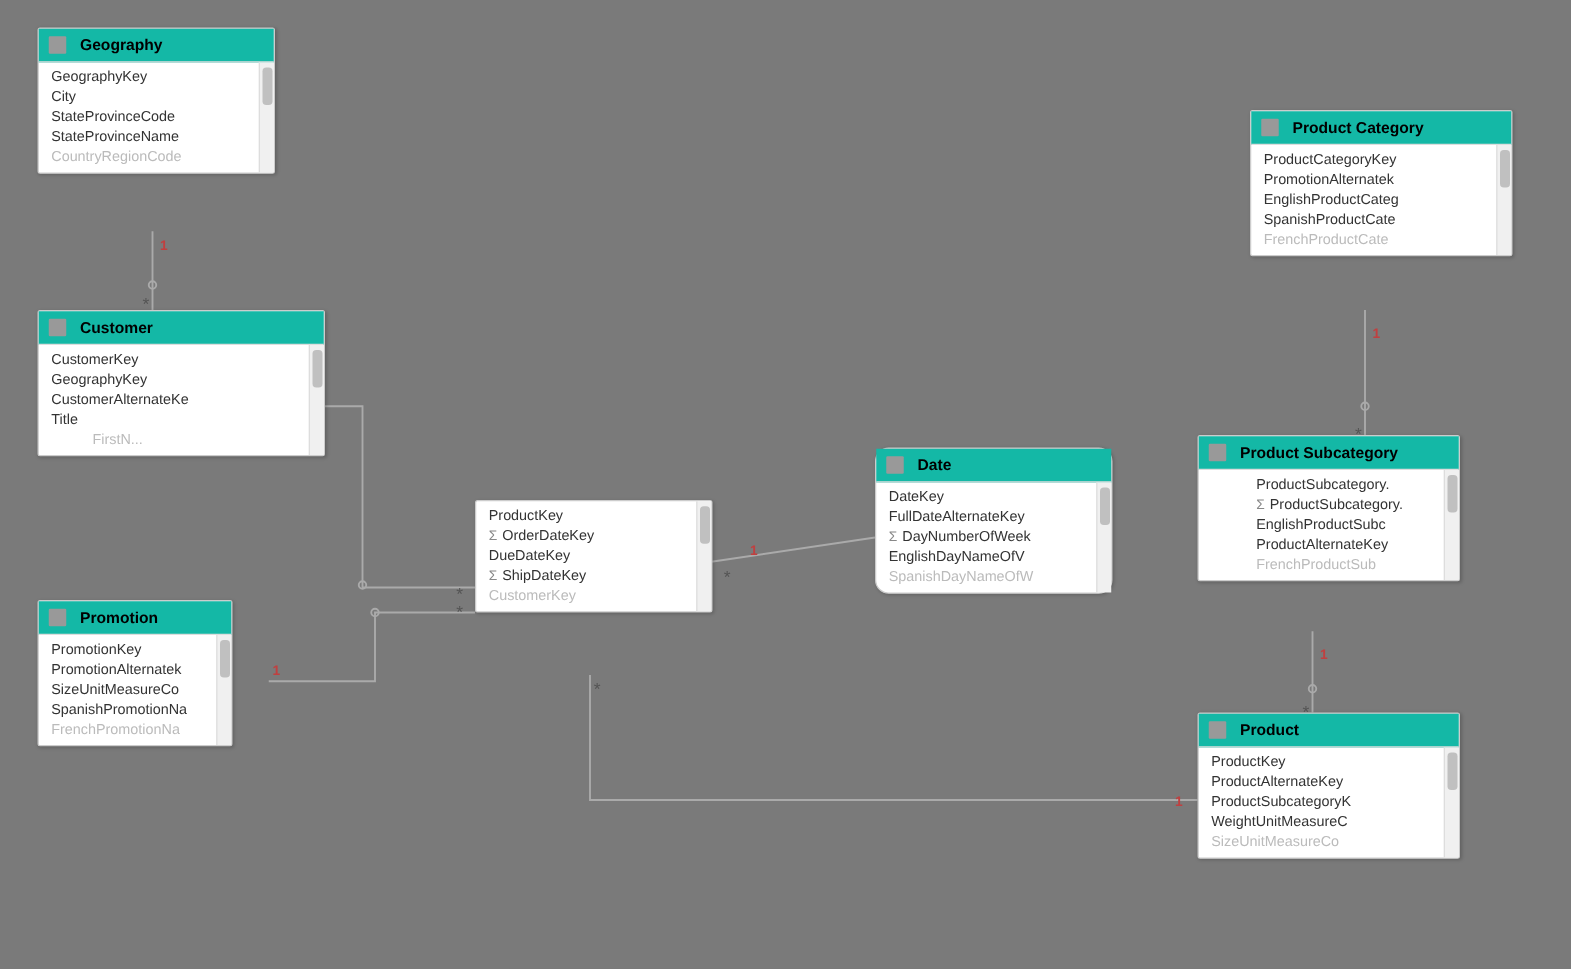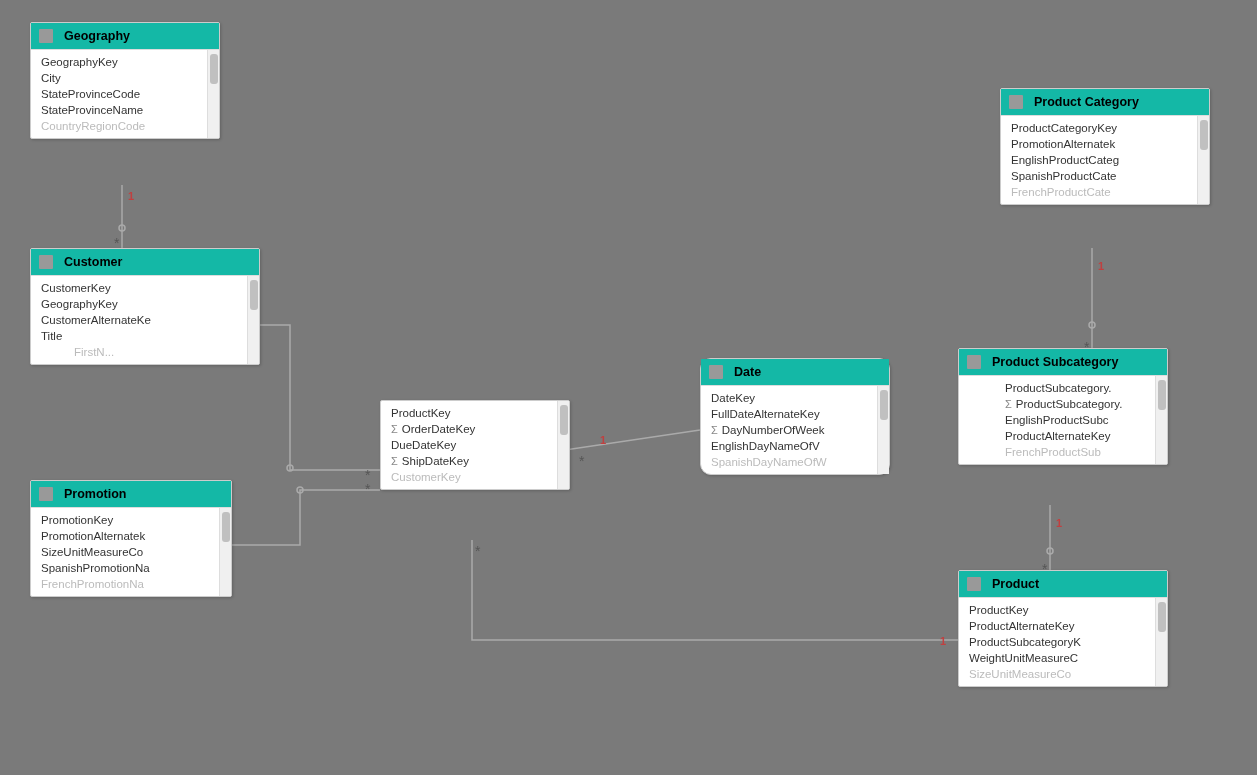--- a/index.html
+++ b/index.html
@@ -163,21 +163,21 @@
       <div class="table-row">GeographyKey</div>
       <div class="table-row">CustomerAlternateKe</div>
       <div class="table-row">Title</div>
       <div class="table-row" style="color:#bbb;margin-left:33px;">FirstN...</div>
       <div class="scrollbar-area" style="top:0;height:100%;">
           <div class="scrollbar-thumb" style="margin-top:4px;"></div>
         </div>
     </div>
   </div>
 
-  <div class="table-card" style="left:30px; top:480px; width:202px;">
+  <div class="table-card" style="left:30px; top:480px; width:156px;">
     <div class="table-header">
       <span style="display:inline-block;width:14px;height:14px;background:#999;border-radius:1px;flex-shrink:0;"></span>
       <span>Promotion</span>
     </div>
     <div class="table-body" style="padding-right:14px;position:relative;">
       <div class="table-row">PromotionKey</div>
       <div class="table-row">PromotionAlternatek</div>
       <div class="table-row">SizeUnitMeasureCo</div>
       <div class="table-row">SpanishPromotionNa</div>
       <div class="table-row" style="color:#bbb;">FrenchPromotionNa</div>

